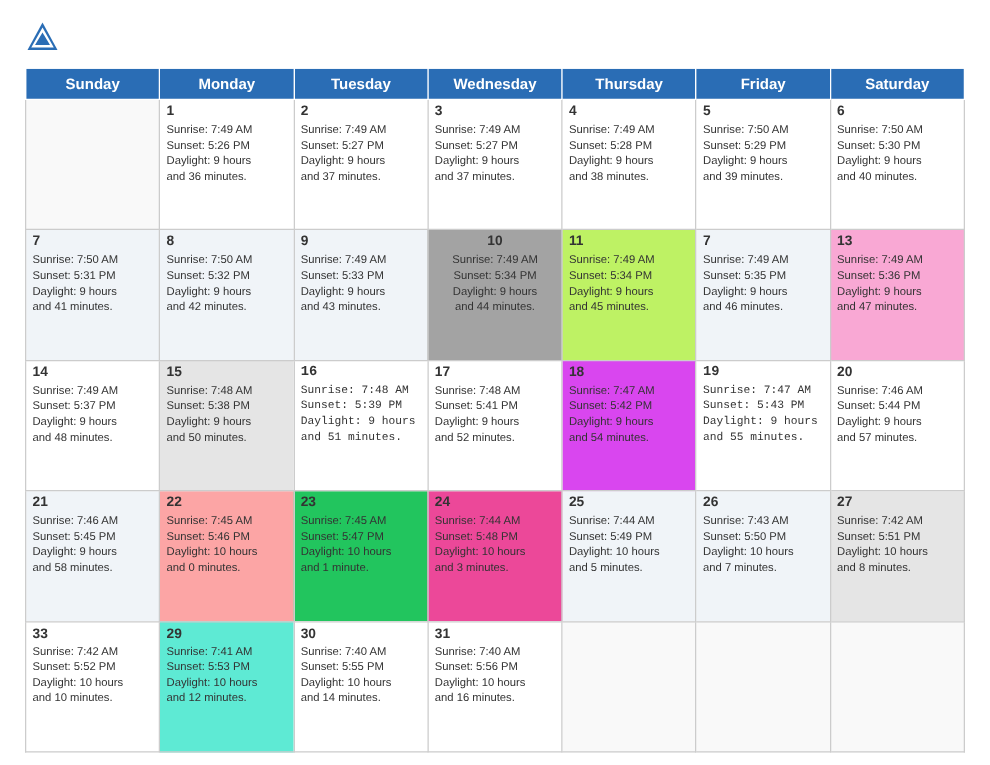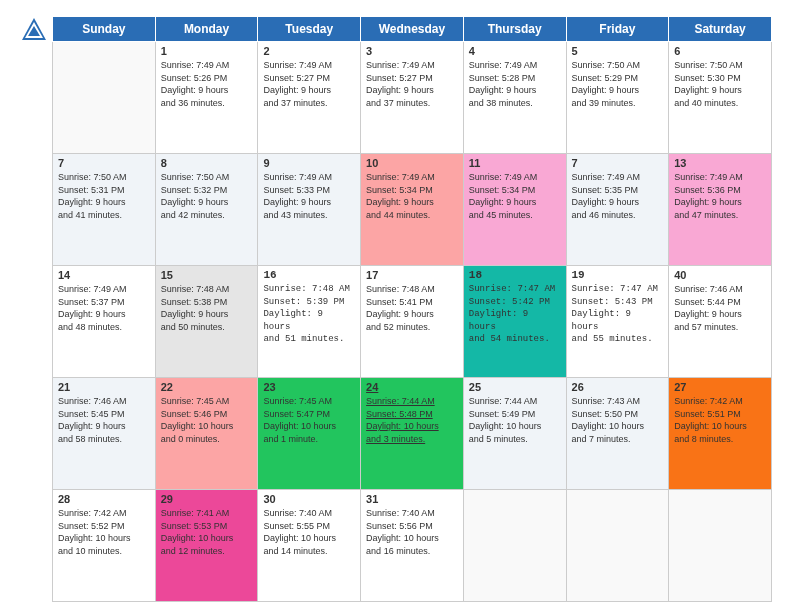--- a/index.html
+++ b/index.html
@@ -8,21 +8,21 @@
       background: #fff;
       width: 792px;
       height: 612px;
       overflow: hidden;
     }
     .page {
       width: 792px;
       height: 612px;
       padding: 16px 20px 10px 20px;
       display: flex;
-      flex-direction: row;
+      flex-direction: column;
     }
     .header {
       display: flex;
       justify-content: space-between;
       align-items: flex-start;
       margin-bottom: 10px;
     }
     .logo {
       display: flex;
       align-items: center;
@@ -199,28 +199,28 @@
 Daylight: 9 hours
 and 42 minutes.</div>
           </td>
           <td style="background: rgb(240, 244, 248);">
             <span class="day-num">9</span>
             <div class="day-info" style="white-space: pre-line;">Sunrise: 7:49 AM
 Sunset: 5:33 PM
 Daylight: 9 hours
 and 43 minutes.</div>
           </td>
-          <td style="background: #fca5a5;">
+          <td style="background: #a3a3a3; text-align: center;">
             <span class="day-num">10</span>
             <div class="day-info" style="white-space: pre-line;">Sunrise: 7:49 AM
 Sunset: 5:34 PM
 Daylight: 9 hours
 and 44 minutes.</div>
           </td>
-          <td style="background: #f9a8d4;">
+          <td style="background: #bef264;">
             <span class="day-num">11</span>
             <div class="day-info" style="white-space: pre-line;">Sunrise: 7:49 AM
 Sunset: 5:34 PM
 Daylight: 9 hours
 and 45 minutes.</div>
           </td>
           <td style="background: rgb(240, 244, 248);">
             <span class="day-num">7</span>
             <div class="day-info" style="white-space: pre-line;">Sunrise: 7:49 AM
 Sunset: 5:35 PM
@@ -257,36 +257,36 @@
 Daylight: 9 hours
 and 51 minutes.</div>
           </td>
           <td style="background: rgb(255, 255, 255);">
             <span class="day-num">17</span>
             <div class="day-info" style="white-space: pre-line;">Sunrise: 7:48 AM
 Sunset: 5:41 PM
 Daylight: 9 hours
 and 52 minutes.</div>
           </td>
-          <td style="background: #14b8a6; font-family: Liberation Mono, monospace;">
+          <td style="background: #d946ef;">
             <span class="day-num">18</span>
             <div class="day-info" style="white-space: pre-line;">Sunrise: 7:47 AM
 Sunset: 5:42 PM
 Daylight: 9 hours
 and 54 minutes.</div>
           </td>
           <td style="background: rgb(255, 255, 255); font-family: Liberation Mono, monospace;">
             <span class="day-num">19</span>
             <div class="day-info" style="white-space: pre-line;">Sunrise: 7:47 AM
 Sunset: 5:43 PM
 Daylight: 9 hours
 and 55 minutes.</div>
           </td>
           <td style="background: rgb(255, 255, 255);">
-            <span class="day-num">40</span>
+            <span class="day-num">20</span>
             <div class="day-info" style="white-space: pre-line;">Sunrise: 7:46 AM
 Sunset: 5:44 PM
 Daylight: 9 hours
 and 57 minutes.</div>
           </td>
         </tr>
         <tr>
           <td style="background: rgb(240, 244, 248);">
             <span class="day-num">21</span>
             <div class="day-info" style="white-space: pre-line;">Sunrise: 7:46 AM
@@ -301,58 +301,58 @@
 Daylight: 10 hours
 and 0 minutes.</div>
           </td>
           <td style="background: #22c55e;">
             <span class="day-num">23</span>
             <div class="day-info" style="white-space: pre-line;">Sunrise: 7:45 AM
 Sunset: 5:47 PM
 Daylight: 10 hours
 and 1 minute.</div>
           </td>
-          <td style="background: #22c55e; text-decoration: underline;">
+          <td style="background: #ec4899;">
             <span class="day-num">24</span>
             <div class="day-info" style="white-space: pre-line;">Sunrise: 7:44 AM
 Sunset: 5:48 PM
 Daylight: 10 hours
 and 3 minutes.</div>
           </td>
           <td style="background: rgb(240, 244, 248);">
             <span class="day-num">25</span>
             <div class="day-info" style="white-space: pre-line;">Sunrise: 7:44 AM
 Sunset: 5:49 PM
 Daylight: 10 hours
 and 5 minutes.</div>
           </td>
           <td style="background: rgb(240, 244, 248);">
             <span class="day-num">26</span>
             <div class="day-info" style="white-space: pre-line;">Sunrise: 7:43 AM
 Sunset: 5:50 PM
 Daylight: 10 hours
 and 7 minutes.</div>
           </td>
-          <td style="background: #f97316;">
+          <td style="background: #e5e5e5;">
             <span class="day-num">27</span>
             <div class="day-info" style="white-space: pre-line;">Sunrise: 7:42 AM
 Sunset: 5:51 PM
 Daylight: 10 hours
 and 8 minutes.</div>
           </td>
         </tr>
         <tr>
           <td style="background: rgb(255, 255, 255);">
-            <span class="day-num">28</span>
+            <span class="day-num">33</span>
             <div class="day-info" style="white-space: pre-line;">Sunrise: 7:42 AM
 Sunset: 5:52 PM
 Daylight: 10 hours
 and 10 minutes.</div>
           </td>
-          <td style="background: #ec4899;">
+          <td style="background: #5eead4;">
             <span class="day-num">29</span>
             <div class="day-info" style="white-space: pre-line;">Sunrise: 7:41 AM
 Sunset: 5:53 PM
 Daylight: 10 hours
 and 12 minutes.</div>
           </td>
           <td style="background: rgb(255, 255, 255);">
             <span class="day-num">30</span>
             <div class="day-info" style="white-space: pre-line;">Sunrise: 7:40 AM
 Sunset: 5:55 PM

